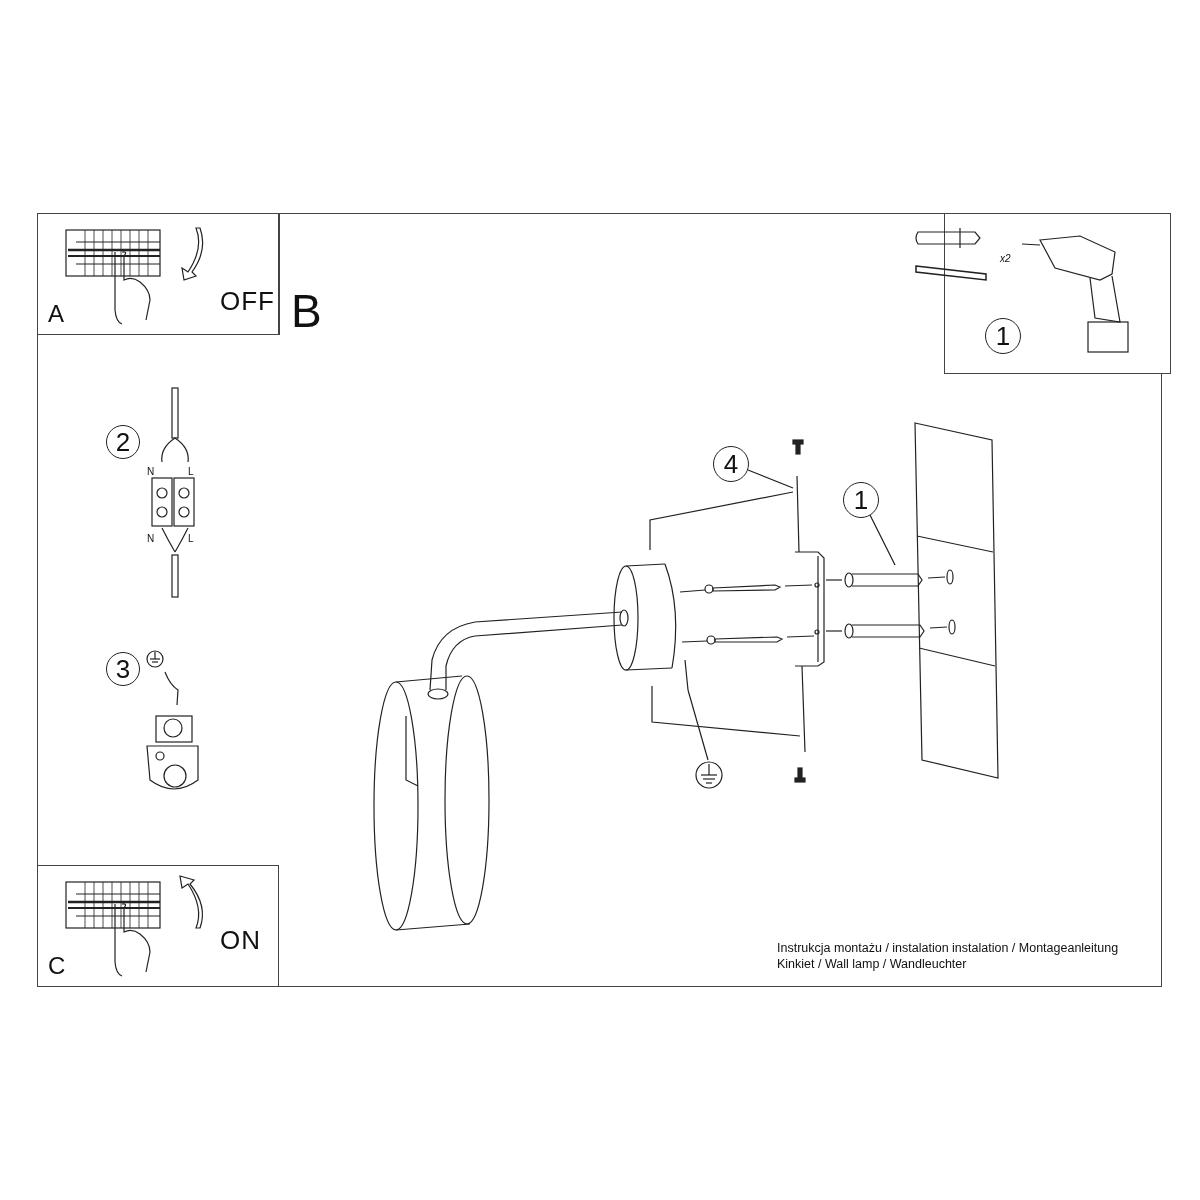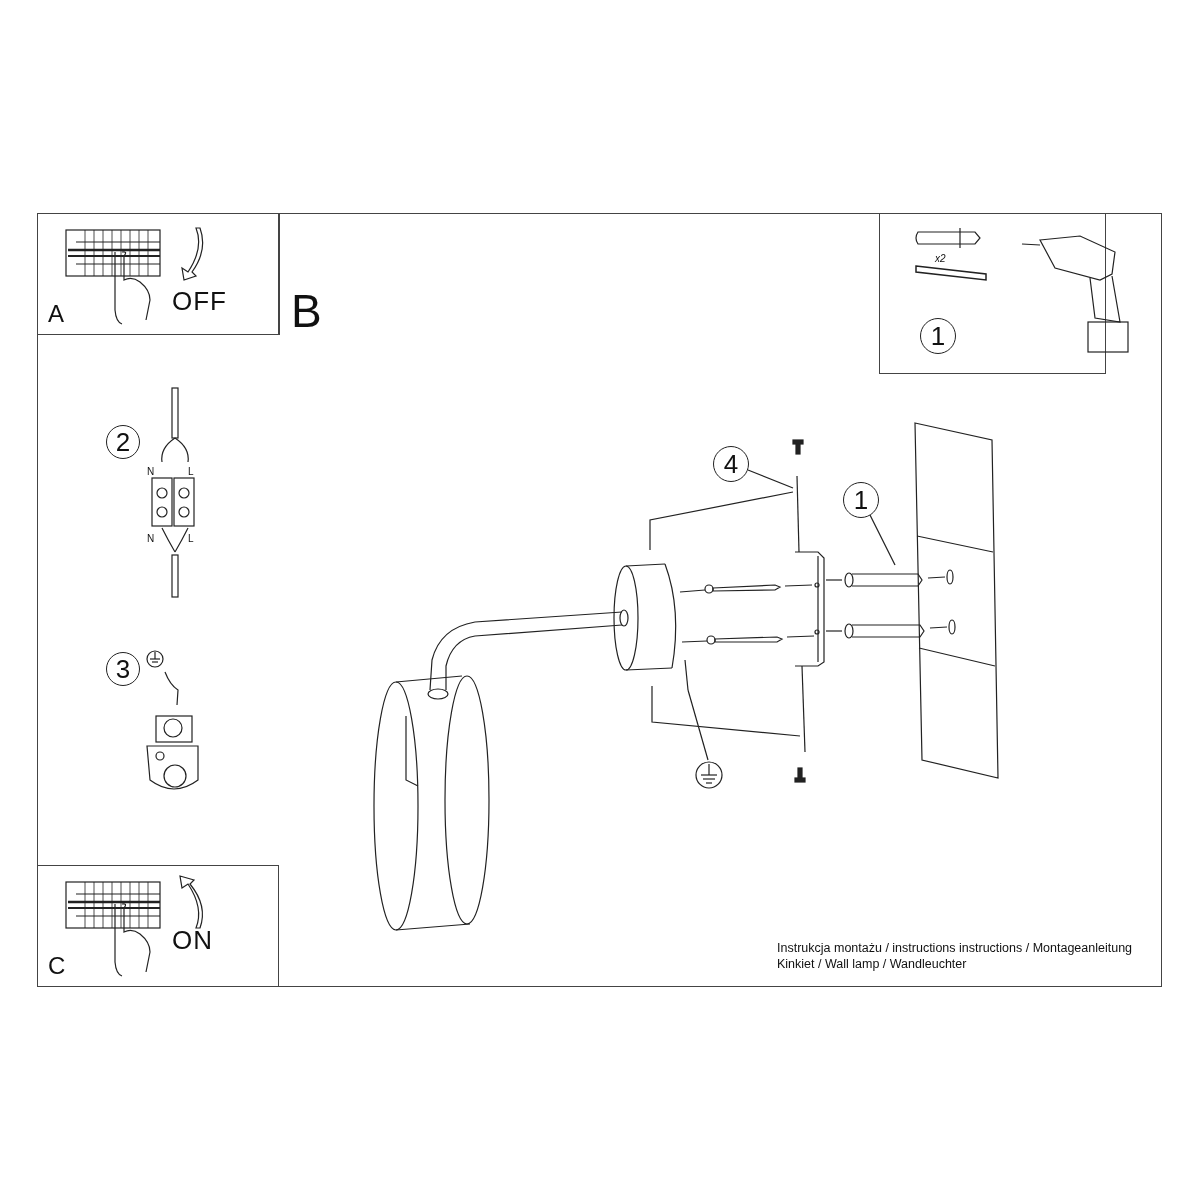--- a/index.html
+++ b/index.html
@@ -1,21 +1,21 @@
 <!DOCTYPE html>
 <html><head>
 <meta charset="utf-8">
 <style>
   html, body { margin: 0; padding: 0; background: #ffffff; }
   body { width: 1200px; height: 1200px; position: relative; overflow: hidden; font-family: "Liberation Sans", sans-serif; color: #111; }
   .frame { position: absolute; left: 37px; top: 213px; width: 1125px; height: 774px; border: 1.5px solid #444; box-sizing: border-box; }
   .panel { position: absolute; border: 1.5px solid #444; box-sizing: border-box; background: #fff; }
   .letter { position: absolute; font-size: 24px; color: #111; }
   .big-letter { position: absolute; font-size: 46px; color: #111; }
-  .word { position: absolute; font-size: 26px; color: #111; letter-spacing: 1px; }
+  .word { position: absolute; font-size: 26px; color: #111; letter-spacing: 1px; margin-left: 48px; }
   .circ { position: absolute; border: 1.3px solid #222; border-radius: 50%; display: flex; align-items: center; justify-content: center; font-size: 26px; color: #111; background: #fff; box-sizing: border-box; }
   .caption { position: absolute; left: 777px; top: 940px; font-size: 12.5px; line-height: 16px; color: #111; }
   svg { position: absolute; left: 0; top: 0; }
   .small { font-size: 10px; position: absolute; color: #111; }
 </style>
 </head>
 <body>
 
 <div class="frame"></div>
 
@@ -24,21 +24,21 @@
 <div class="panel" style="left:37px;top:213px;width:242px;height:122px;">
   <span class="letter" style="left:10px;top:86px;">A</span>
   <span class="word" style="left:134px;top:72px;">OFF</span>
 </div>
 
 <div class="panel" style="left:37px;top:865px;width:242px;height:122px;">
   <span class="letter" style="left:10px;top:86px;">C</span>
   <span class="word" style="left:134px;top:59px;">ON</span>
 </div>
 
-<div class="panel" style="left:879px;top:213px;width:227px;height:161px;">
+<div class="panel" style="left:944px;top:213px;width:227px;height:161px;">
   <span class="small" style="left:55px;top:39px;font-style:italic;">x2</span>
   <div class="circ" style="left:40px;top:104px;width:36px;height:36px;">
     <span>1</span>
   </div>
 </div>
 
 <span class="big-letter" style="left:291px;top:284px;">B</span>
 
 <div class="circ" style="left:106px;top:425px;width:34px;height:34px;">
   <span>2</span>
@@ -228,15 +228,15 @@
     <line x1="688" y1="690" x2="708" y2="760"></line>
     <circle cx="709" cy="775" r="13"></circle>
     <line x1="709" y1="764" x2="709" y2="775"></line>
     <line x1="701" y1="775" x2="717" y2="775"></line>
     <line x1="703" y1="779" x2="715" y2="779"></line>
     <line x1="706" y1="783" x2="712" y2="783"></line>
   </g>
 </svg>
 
 <div class="caption">
-  <div>Instrukcja montażu / instructions instructions / Montageanleitung</div>
+  <div>Instrukcja montażu / instalation instalation / Montageanleitung</div>
   <div>Kinkiet / Wall lamp / Wandleuchter</div>
 </div>
 
 </body></html>

